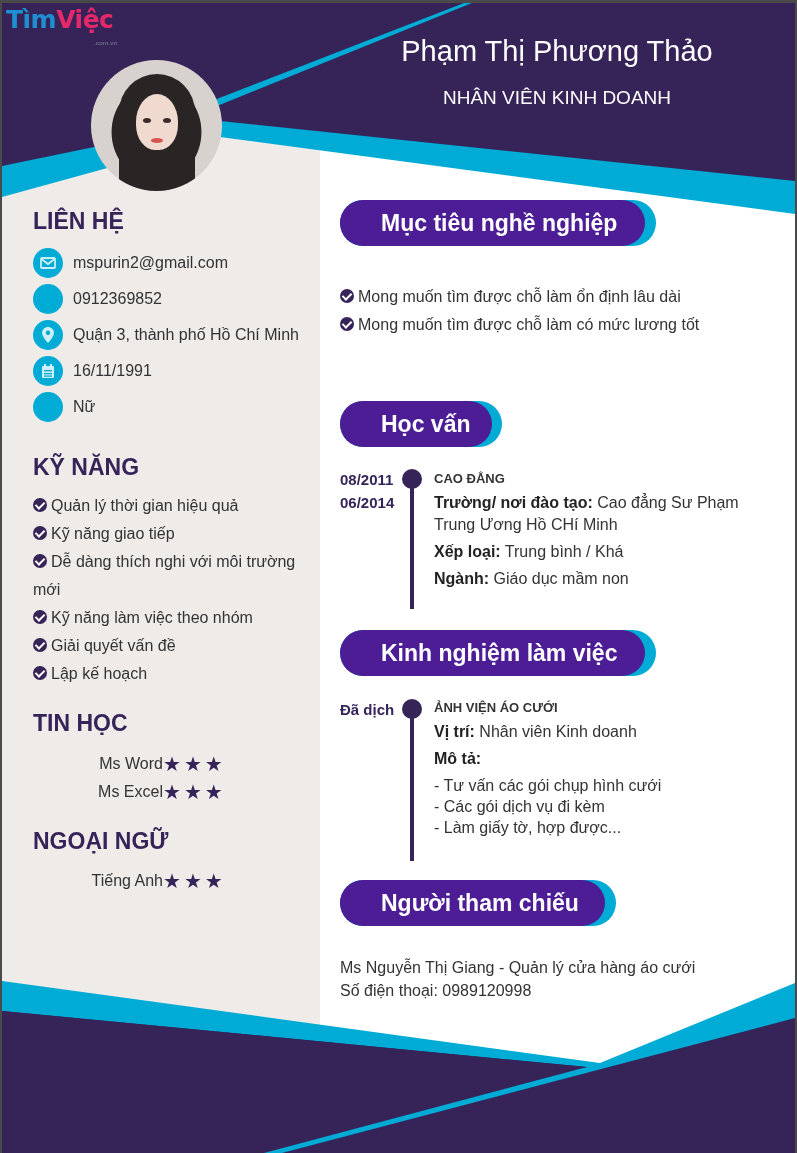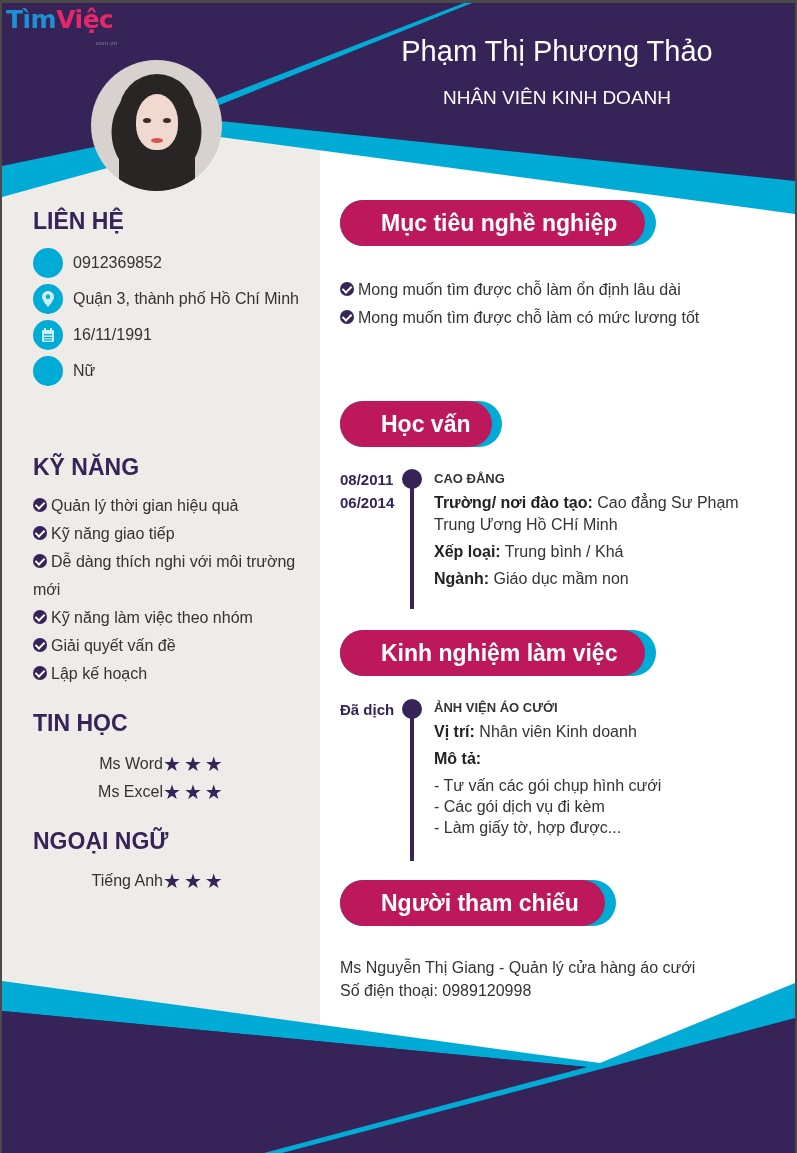--- a/index.html
+++ b/index.html
@@ -30,21 +30,21 @@
   .c-icon { width: 30px; height: 30px; border-radius: 50%; background: #00abd6; flex: none; display: flex; align-items: center; justify-content: center; margin-right: 10px; }
   .c-text { font-size: 16px; color: #333; line-height: 22px; padding-top: 4px; }
   .check-list { position: absolute; list-style: none; font-size: 16px; line-height: 28px; color: #333; }
   .check-list li .ck { display: inline-block; width: 14px; height: 14px; border-radius: 50%; background: #362459; vertical-align: -1px; margin-right: 4px; position: relative; }
   .check-list li .ck::after { content: ""; position: absolute; left: 4px; top: 2px; width: 4px; height: 7px; border: solid #fff; border-width: 0 2px 2px 0; transform: rotate(45deg); }
   .rating-row { position: absolute; left: 31px; display: flex; font-size: 16px; color: #333; }
   .rating-row .lbl { width: 130px; text-align: right; }
   .stars { color: #362459; font-size: 20px; letter-spacing: 3px; line-height: 18px; }
 
   .pill { position: absolute; left: 338px; height: 46px; border-radius: 23px; background: #00abd6; }
-  .pill .inner { position: absolute; left: 0; top: 0; height: 46px; border-radius: 23px; background: #be185d; color: #fff; font-weight: bold; font-size: 23px; line-height: 46px; padding-left: 41px; }
+  .pill .inner { position: absolute; left: 0; top: 0; height: 46px; border-radius: 23px; background: #4c1d95; color: #fff; font-weight: bold; font-size: 23px; line-height: 46px; padding-left: 41px; }
   .main-list { left: 338px; width: 430px; }
   .tl-line { position: absolute; left: 408px; width: 4px; background: #362459; }
   .tl-dot { position: absolute; left: 400px; width: 20px; height: 20px; border-radius: 50%; background: #362459; }
   .tl-date { position: absolute; left: 338px; font-size: 15px; font-weight: bold; color: #362459; line-height: 23px; }
   .tl-body { position: absolute; left: 432px; width: 340px; font-size: 16px; color: #333; }
   .tl-body .head { font-size: 13px; font-weight: bold; color: #333; margin-bottom: 6px; }
   .tl-body p { line-height: 22px; margin-bottom: 5px; }
   .tl-body b { color: #222; }
   .tl-body .dash { line-height: 21px; margin-bottom: 0; }
   .ref { position: absolute; left: 338px; top: 953px; font-size: 16px; line-height: 23px; color: #333; }
@@ -84,20 +84,29 @@
     <div class="eye" style="left:72px"></div>
     <div class="lips"></div>
   </div>
 
   <div class="name">Phạm Thị Phương Thảo</div>
   <div class="jobtitle">NHÂN VIÊN KINH DOANH</div>
 
   <div class="side-h" style="top:205px">LIÊN HỆ</div>
   <div class="contact" style="top:245px">
     <div class="contact-row">
+      <span class="c-icon">
+        <svg width="16" height="12" viewBox="0 0 16 12">
+            <rect x="1" y="1" width="14" height="10" rx="1" fill="none" stroke="#cdeefa" stroke-width="1.8"></rect>
+            <polyline points="1.5,2 8,7 14.5,2" fill="none" stroke="#cdeefa" stroke-width="1.8"></polyline>
+          </svg>
+      </span>
+      <span class="c-text">mspurin2@gmail.com</span>
+    </div>
+    <div class="contact-row">
       <span class="c-icon"></span>
       <span class="c-text">0912369852</span>
     </div>
     <div class="contact-row">
       <span class="c-icon">
         <svg width="12" height="16" viewBox="0 0 12 16">
             <path d="M6 0C2.7 0 0 2.6 0 5.8 0 10 6 16 6 16s6-6 6-10.2C12 2.6 9.3 0 6 0z" fill="#cdeefa"></path>
             <circle cx="6" cy="5.8" r="2.2" fill="#00abd6"></circle>
           </svg>
       </span>
@@ -144,21 +153,21 @@
 
   <div class="side-h" style="top:825px">NGOẠI NGỮ</div>
   <div class="rating-row" style="top:869px">
     <span class="lbl">Tiếng Anh</span>
     <span class="stars">★★★</span>
   </div>
 
   <div class="pill" style="top:197px; width:316px">
     <div class="inner" style="width:305px">Mục tiêu nghề nghiệp</div>
   </div>
-  <ul class="check-list main-list" style="top:273px">
+  <ul class="check-list main-list" style="top:280px">
     <li><span class="ck"></span><span>Mong muốn tìm được chỗ làm ổn định lâu dài</span></li>
     <li><span class="ck"></span><span>Mong muốn tìm được chỗ làm có mức lương tốt</span></li>
   </ul>
 
   <div class="pill" style="top:398px; width:162px">
     <div class="inner" style="width:152px">Học vấn</div>
   </div>
   <div class="tl-date" style="top:465px">
     <div>08/2011</div>
     <div>06/2014</div>

